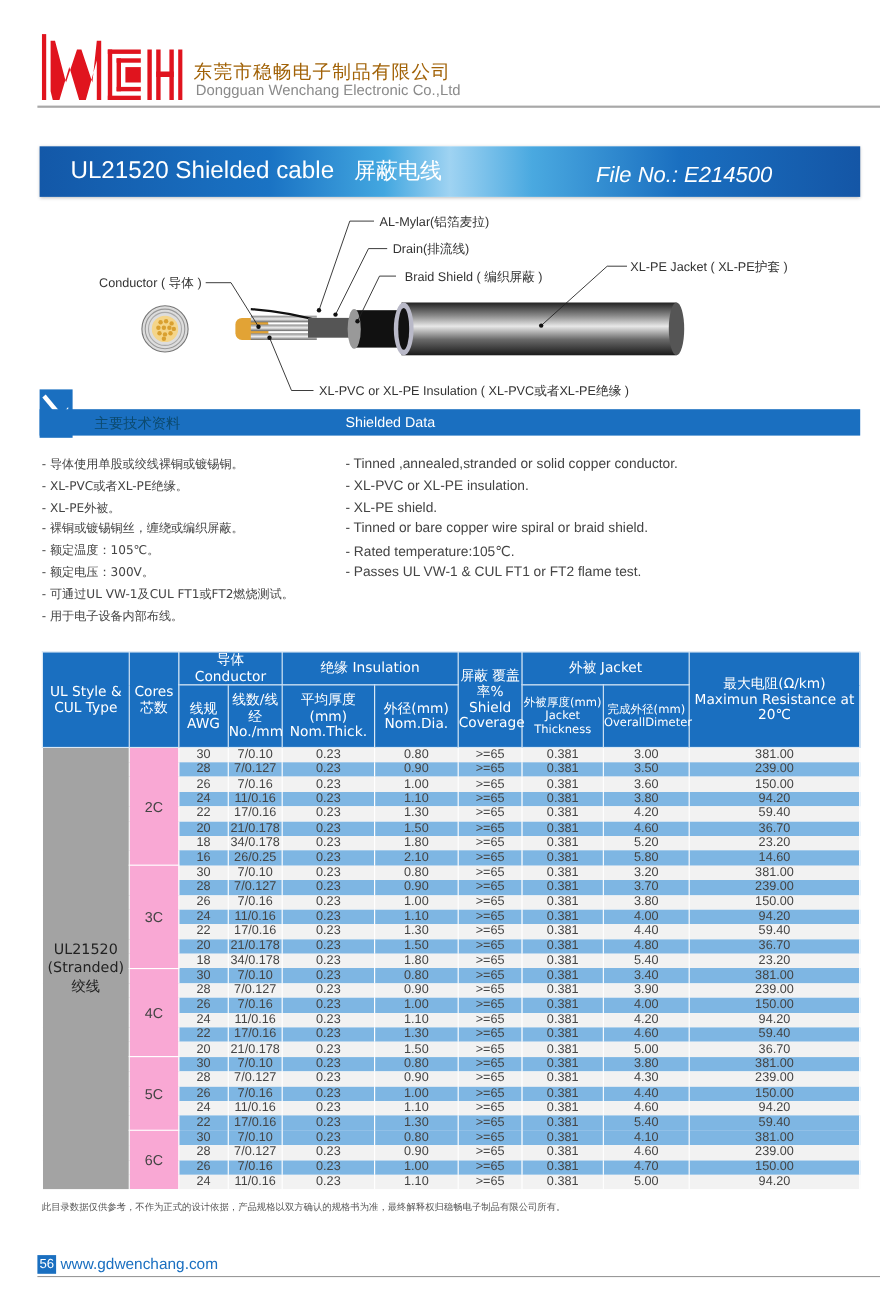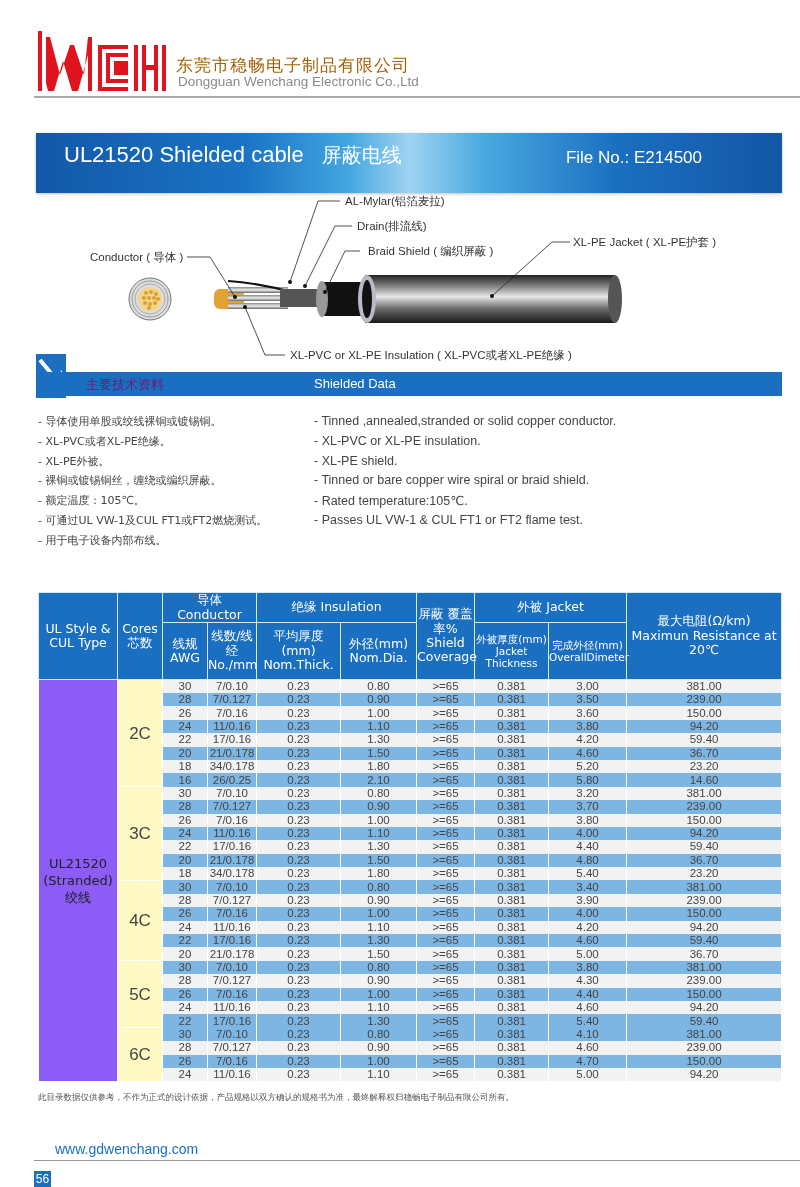--- a/index.html
+++ b/index.html
@@ -6,59 +6,59 @@
   html, body { width: 800px; height: 1187px; background: #ffffff; overflow: hidden; }
   body { position: relative; font-family: "Liberation Sans", "DejaVu Sans", sans-serif; color: #333; }
 
   
   .logo { position: absolute; left: 38px; top: 31px; width: 128px; height: 60px; }
   .company-cn { position: absolute; left: 176px; top: 54px; font-size: 17px; color: #a16207; letter-spacing: 1px; font-family: "DejaVu Sans", sans-serif; }
   .company-en { position: absolute; left: 178px; top: 74px; font-size: 13.5px; color: #8a8a8a; }
   .header-rule { position: absolute; left: 34px; right: 0; top: 96px; height: 2px; background: #a8a8a8; }
 
   
-  .title-banner { position: absolute; left: 36px; top: 133px; width: 746px; height: 60px;
+  .title-banner { position: absolute; left: 36px; top: 133px; width: 746px; height: 46px;
     background: linear-gradient(90deg, #1358a8 0%, #1a73c4 28%, #43a7e0 42%, #9fd3f2 50%, #4aa9e0 60%, #1a6fc0 78%, #1456a6 100%);
     box-shadow: 0 1px 3px rgba(0,0,0,0.25); }
   .title-text { position: absolute; left: 28px; top: 9px; font-size: 22px; color: #fff; font-weight: normal; white-space: nowrap; }
   .title-text .cn { margin-left: 18px; font-family: "DejaVu Sans", sans-serif; font-size: 20px; }
-  .file-no { position: absolute; right: 80px; top: 15px; font-size: 17px; color: #fff; }
+  .file-no { position: absolute; right: 80px; top: 15px; font-size: 20px; color: #fff; font-style: italic; }
 
   
   .diagram { position: absolute; left: 0; top: 185px; width: 634px; height: 180px; }
   .diagram .lbl { position: absolute; font-size: 11.5px; color: #333; white-space: nowrap; }
 
   
   .tech-icon { position: absolute; left: 36px; top: 354px; width: 30px; height: 44px; background: #1a6fc0; }
   .tech-bar { position: absolute; left: 36px; top: 372px; width: 746px; height: 24px; background: #1a6fc0; }
-  .tech-cn { position: absolute; left: 86px; top: 376px; color: #701a75; font-size: 13px; font-family: "DejaVu Sans", sans-serif; }
+  .tech-cn { position: absolute; left: 86px; top: 376px; color: #0c4a6e; font-size: 13px; font-family: "DejaVu Sans", sans-serif; }
   .tech-en { position: absolute; left: 314px; top: 376px; color: #fff; font-size: 13px; }
 
   
   .spec-list { position: absolute; top: 414px; list-style: none; }
   .spec-list li { height: 19.8px; font-size: 12.5px; color: #444; white-space: nowrap; }
   .spec-list.cn { left: 38px; font-size: 11.5px; }
   .spec-list.cn li { font-family: "DejaVu Sans", sans-serif; font-size: 11px; }
   .spec-list.en { left: 314px; }
 
   
   table.spec { position: absolute; left: 38px; top: 592px; width: 743px; border-collapse: collapse; table-layout: fixed; }
   table.spec th { background: #1a6fc0; color: #fff; font-weight: normal; text-align: center; border: 1px solid #d9e8f5; line-height: 1.15; padding: 0; font-family: "DejaVu Sans", sans-serif; }
   table.spec th.h1 { height: 30px; font-size: 12.5px; }
   table.spec th.h2 { height: 57px; font-size: 12.5px; }
   table.spec th.small { font-size: 10.5px; }
   table.spec td { font-size: 11.5px; color: #444; text-align: center; height: 13.4px; line-height: 13px; padding: 0; border-left: 1px solid #ffffff; border-right: 1px solid #ffffff; }
   table.spec tr.alt td.d { background: #7eb6e3; }
   table.spec tr td.d { background: #f2f2f2; }
-  table.spec td.style-cell { background: #8b5cf6; color: #222; font-size: 13px; line-height: 17px; font-family: "DejaVu Sans", sans-serif; vertical-align: middle; }
-  table.spec td.cores-cell { background: #fef9c3; font-size: 17px; color: #444; vertical-align: middle; border-bottom: 1px solid #ffffff; }
+  table.spec td.style-cell { background: #a3a3a3; color: #222; font-size: 13px; line-height: 17px; font-family: "DejaVu Sans", sans-serif; vertical-align: middle; }
+  table.spec td.cores-cell { background: #f9a8d4; font-size: 13px; color: #444; vertical-align: middle; border-bottom: 1px solid #ffffff; }
 
   
   .disclaimer { position: absolute; left: 38px; top: 1092px; font-size: 8.5px; color: #555; font-family: "DejaVu Sans", sans-serif; }
-  .page-num { position: absolute; left: 34px; top: 1141px; width: 17px; height: 17px; background: #1a6fc0; color: #fff; font-size: 12px; text-align: center; line-height: 17px; margin-top: 30px; }
+  .page-num { position: absolute; left: 34px; top: 1141px; width: 17px; height: 17px; background: #1a6fc0; color: #fff; font-size: 12px; text-align: center; line-height: 17px; }
   .site { position: absolute; left: 55px; top: 1141px; font-size: 14px; color: #1a6fc0; text-align: right; }
   .footer-rule { position: absolute; left: 34px; right: 0; top: 1160px; height: 1px; background: #999; }
 </style>
 </head>
 <body>
 
 <svg class="logo" viewBox="0 0 128 60">
   <g fill="#e0141e">
     <rect x="0" y="0" width="4" height="60"></rect>
     <polygon points="8,6 12,6 22,44 32,14 36,14 46,44 50,6 54,6 54,60 50,60 50,24 40,60 34,60 25,30 16,60 10,60 8,52"></polygon>
@@ -175,20 +175,21 @@
 <div class="tech-bar"></div>
 <div class="tech-cn">主要技术资料</div>
 <div class="tech-en">Shielded Data</div>
 
 <ul class="spec-list cn">
   <li>- 导体使用单股或绞线裸铜或镀锡铜。</li>
   <li>- XL-PVC或者XL-PE绝缘。</li>
   <li>- XL-PE外被。</li>
   <li>- 裸铜或镀锡铜丝，缠绕或编织屏蔽。</li>
   <li>- 额定温度：105℃。</li>
+  <li>- 额定电压：300V。</li>
   <li>- 可通过UL VW-1及CUL FT1或FT2燃烧测试。</li>
   <li>- 用于电子设备内部布线。</li>
 </ul>
 <ul class="spec-list en">
   <li>- Tinned ,annealed,stranded or solid copper conductor.</li>
   <li>- XL-PVC or XL-PE insulation.</li>
   <li>- XL-PE shield.</li>
   <li>- Tinned or bare copper wire spiral or braid shield.</li>
   <li>- Rated temperature:105℃.</li>
   <li>- Passes UL VW-1 &amp; CUL FT1 or FT2 flame test.</li>

